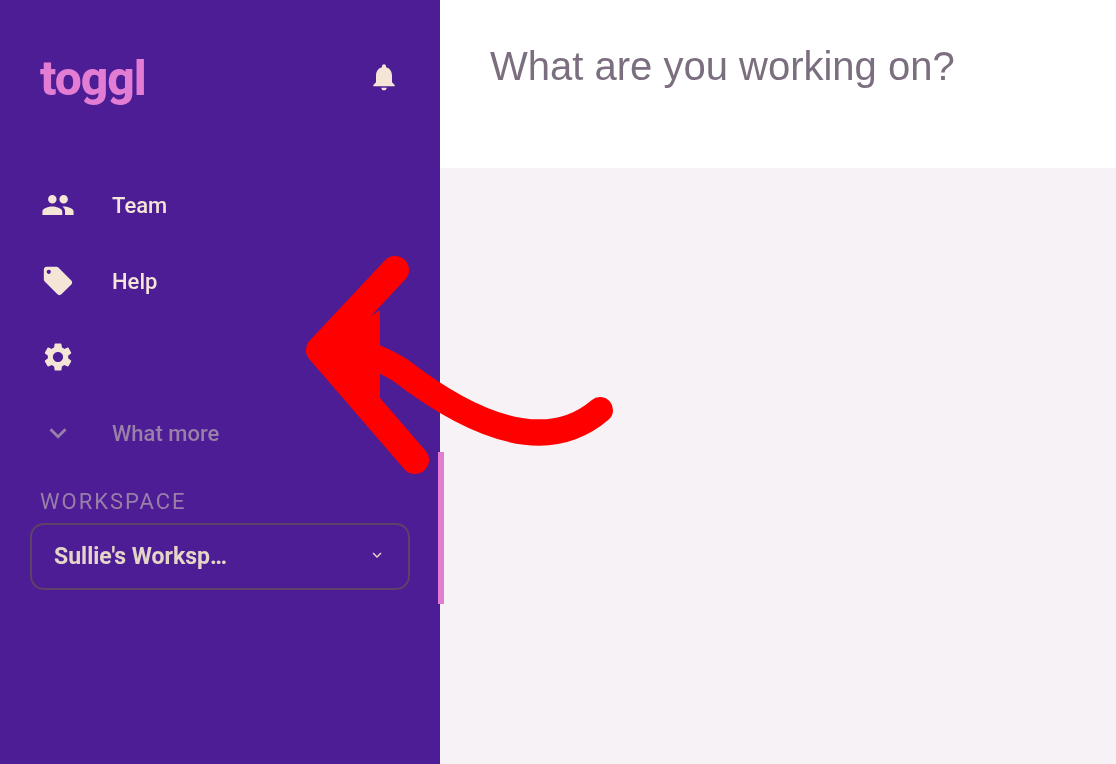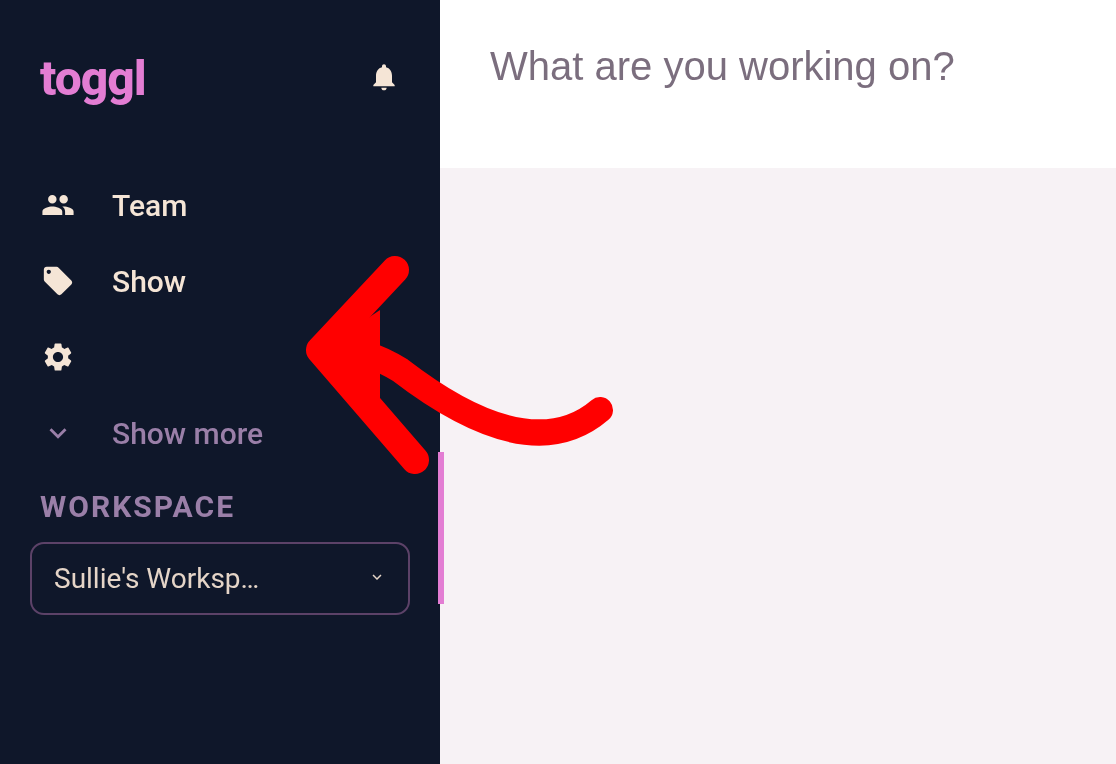--- a/index.html
+++ b/index.html
@@ -11,21 +11,21 @@
       font-family: -apple-system, BlinkMacSystemFont, "Segoe UI", Roboto, sans-serif;
       background: #f7f2f5;
       width: 1116px;
       height: 764px;
       overflow: hidden;
       display: flex;
     }
     .sidebar {
       width: 440px;
       height: 100%;
-      background: #0f172a;
+      background: #4c1d95;
       display: flex;
       flex-direction: column;
       padding-top: 50px;
       color: #f5e5d6;
       position: relative;
     }
     .sidebar-header {
       display: flex;
       align-items: center;
       justify-content: space-between;
@@ -73,48 +73,48 @@
     }
     .nav-icon svg {
       width: 34px;
       height: 34px;
       fill: #f5e5d6;
     }
     .nav-item.muted .nav-icon svg {
       fill: #9a7fa8;
     }
     .nav-label {
-      font-size: 30px;
+      font-size: 22px;
       font-weight: 500;
     }
     .workspace-section {
       margin-top: 18px;
       padding: 0 30px;
     }
     .workspace-heading {
-      font-size: 30px;
-      font-weight: 700;
+      font-size: 22px;
+      font-weight: 400;
       letter-spacing: 2px;
       color: #9a7fa8;
-      margin-bottom: 18px;
+      margin-bottom: 9px;
       padding-left: 10px;
     }
     .workspace-selector {
       border: 2px solid #5c4268;
       border-radius: 14px;
       padding: 18px 22px;
       display: flex;
       align-items: center;
       justify-content: space-between;
       cursor: pointer;
       color: #e5d5c8;
     }
     .workspace-name {
-      font-size: 28px;
-      font-weight: 400;
+      font-size: 23px;
+      font-weight: 700;
       white-space: nowrap;
       overflow: hidden;
     }
     .workspace-chevron svg {
       width: 18px;
       height: 18px;
       fill: #e5d5c8;
     }
     .main {
       flex: 1;
@@ -178,39 +178,39 @@
     </span>
     <span class="nav-label">Team</span>
   </div>
 
   <div class="nav-item">
     <span class="nav-icon">
       <svg viewBox="0 0 24 24">
           <path d="M21.41 11.58l-9-9C12.05 2.22 11.55 2 11 2H4c-1.1 0-2 .9-2 2v7c0 .55.22 1.05.59 1.42l9 9c.36.36.86.58 1.41.58s1.05-.22 1.41-.59l7-7c.37-.36.59-.86.59-1.41s-.23-1.06-.59-1.42zM5.5 7C4.67 7 4 6.33 4 5.5S4.67 4 5.5 4 7 4.67 7 5.5 6.33 7 5.5 7z"></path>
         </svg>
     </span>
-    <span class="nav-label">Show</span>
+    <span class="nav-label">Help</span>
   </div>
 
   <div class="nav-item">
     <span class="nav-icon">
       <svg viewBox="0 0 24 24">
           <path d="M19.14 12.94c.04-.3.06-.61.06-.94 0-.32-.02-.64-.07-.94l2.03-1.58c.18-.14.23-.41.12-.61l-1.92-3.32c-.12-.22-.37-.29-.59-.22l-2.39.96c-.5-.38-1.03-.7-1.62-.94l-.36-2.54c-.04-.24-.24-.41-.48-.41h-3.84c-.24 0-.43.17-.47.41l-.36 2.54c-.59.24-1.13.57-1.62.94l-2.39-.96c-.22-.08-.47 0-.59.22L2.74 8.87c-.12.21-.08.47.12.61l2.03 1.58c-.05.3-.07.63-.07.94s.02.64.07.94l-2.03 1.58c-.18.14-.23.41-.12.61l1.92 3.32c.12.22.37.29.59.22l2.39-.96c.5.38 1.03.7 1.62.94l.36 2.54c.05.24.24.41.48.41h3.84c.24 0 .44-.17.47-.41l.36-2.54c.59-.24 1.13-.56 1.62-.94l2.39.96c.22.08.47 0 .59-.22l1.92-3.32c.12-.22.07-.47-.12-.61l-2.01-1.58zM12 15.6c-1.98 0-3.6-1.62-3.6-3.6s1.62-3.6 3.6-3.6 3.6 1.62 3.6 3.6-1.62 3.6-3.6 3.6z"></path>
         </svg>
     </span>
   </div>
 
 
   <div class="nav-item muted">
     <span class="nav-icon">
       <svg viewBox="0 0 24 24">
           <path d="M7.41 8.59L12 13.17l4.59-4.58L18 10l-6 6-6-6 1.41-1.41z"></path>
         </svg>
     </span>
-    <span class="nav-label">Show more</span>
+    <span class="nav-label">What more</span>
   </div>
 
   <div class="workspace-section">
     <div class="workspace-heading">WORKSPACE</div>
     <div class="workspace-selector">
       <span class="workspace-name">Sullie's Worksp…</span>
       <span class="workspace-chevron">
         <svg viewBox="0 0 24 24">
             <path d="M7.41 8.59L12 13.17l4.59-4.58L18 10l-6 6-6-6 1.41-1.41z"></path>
           </svg>

